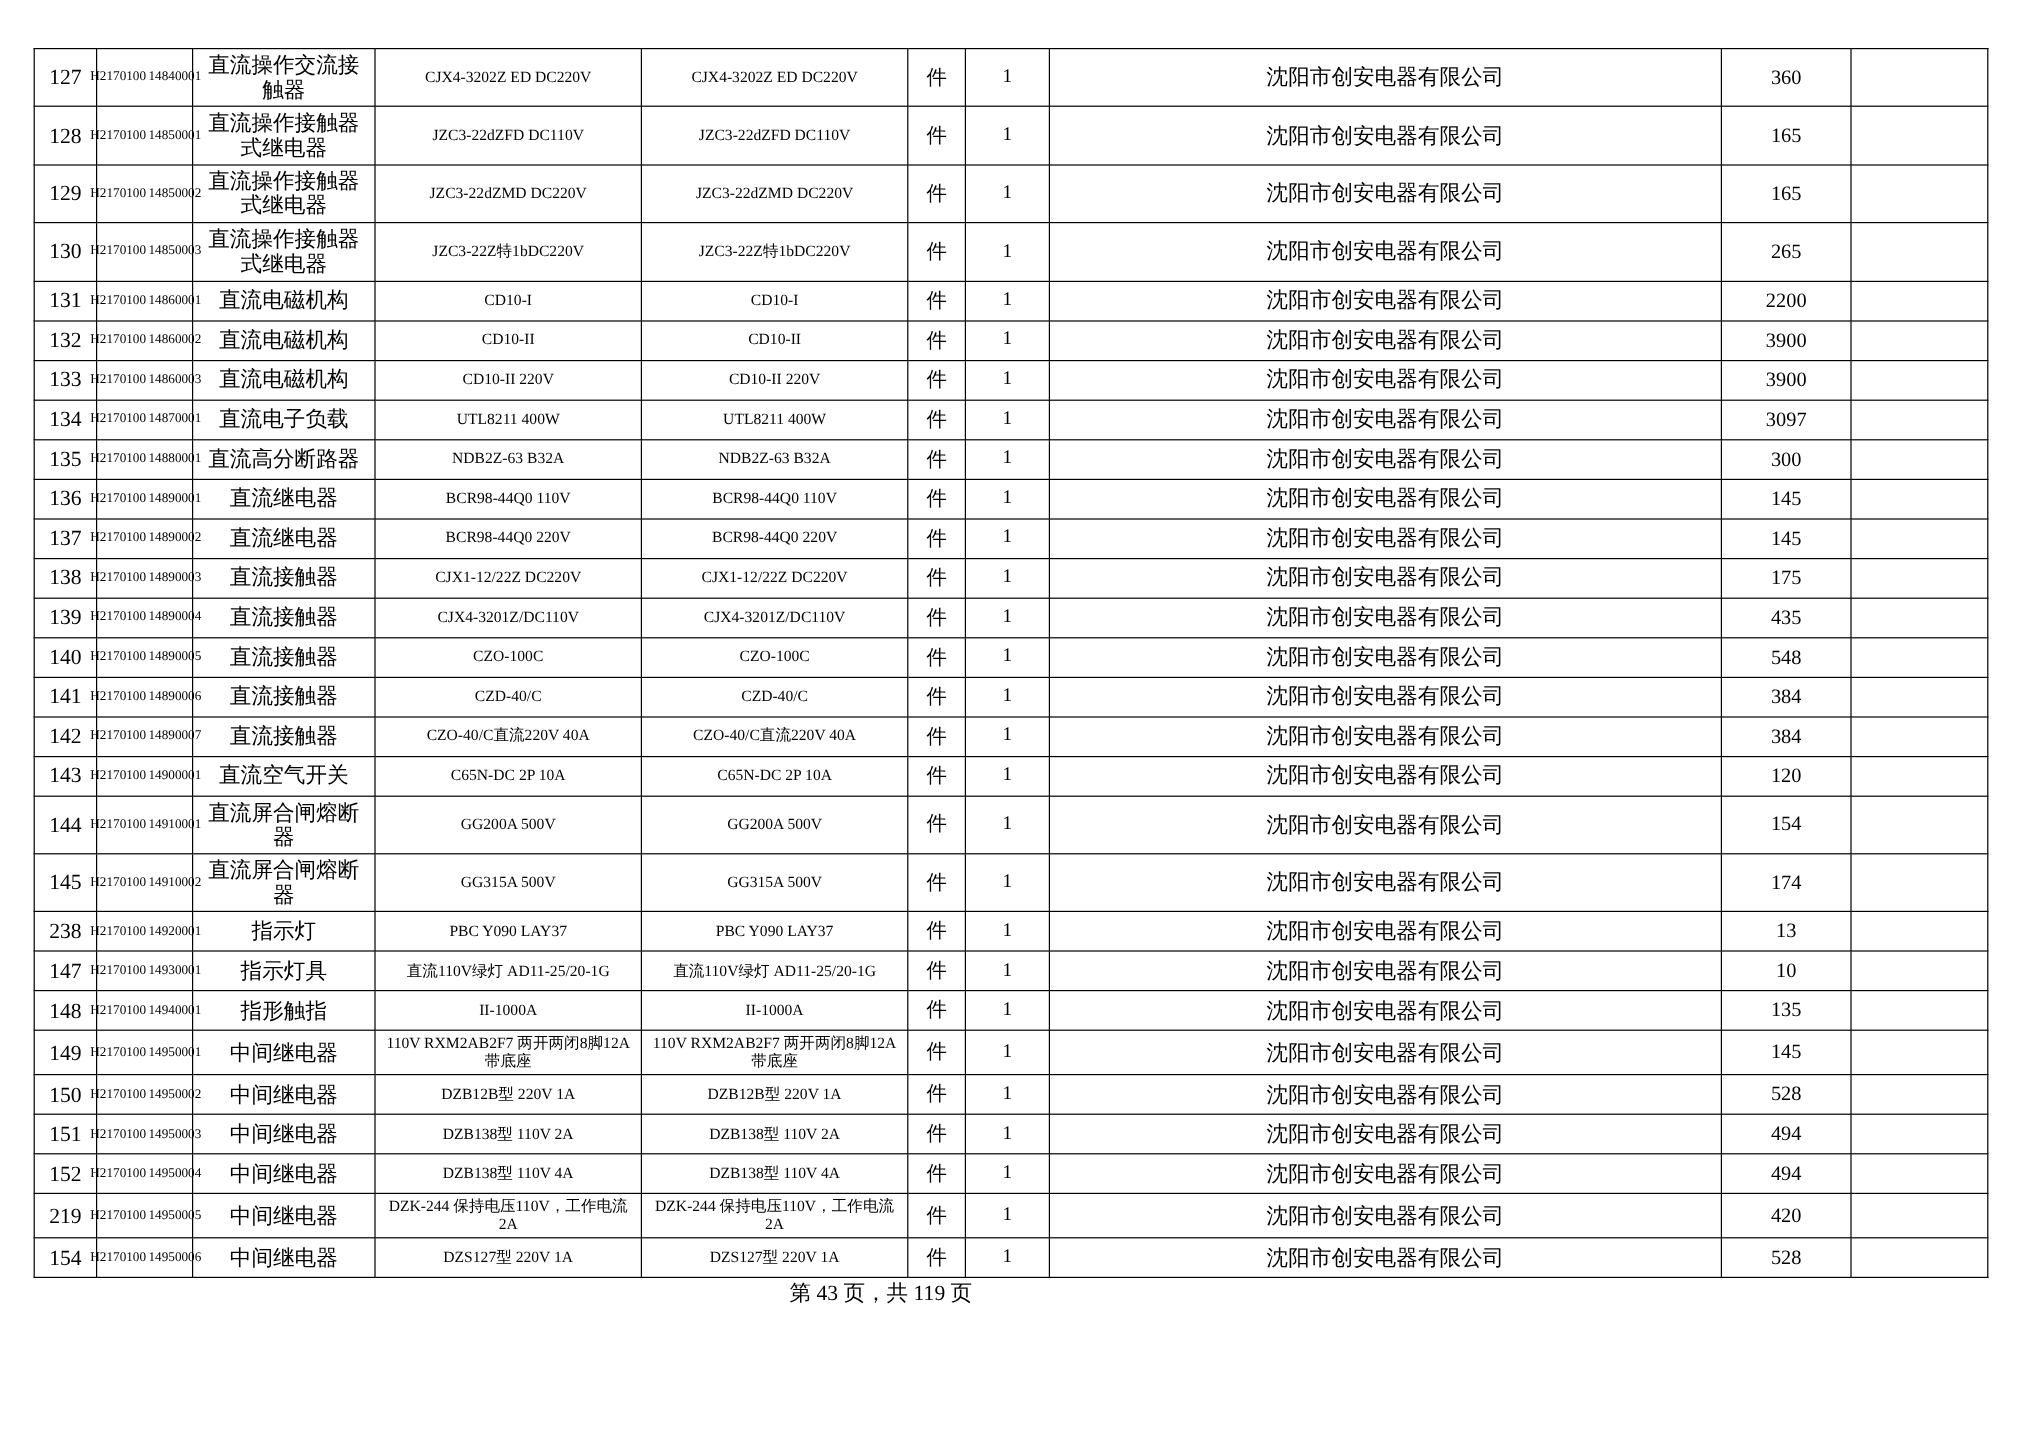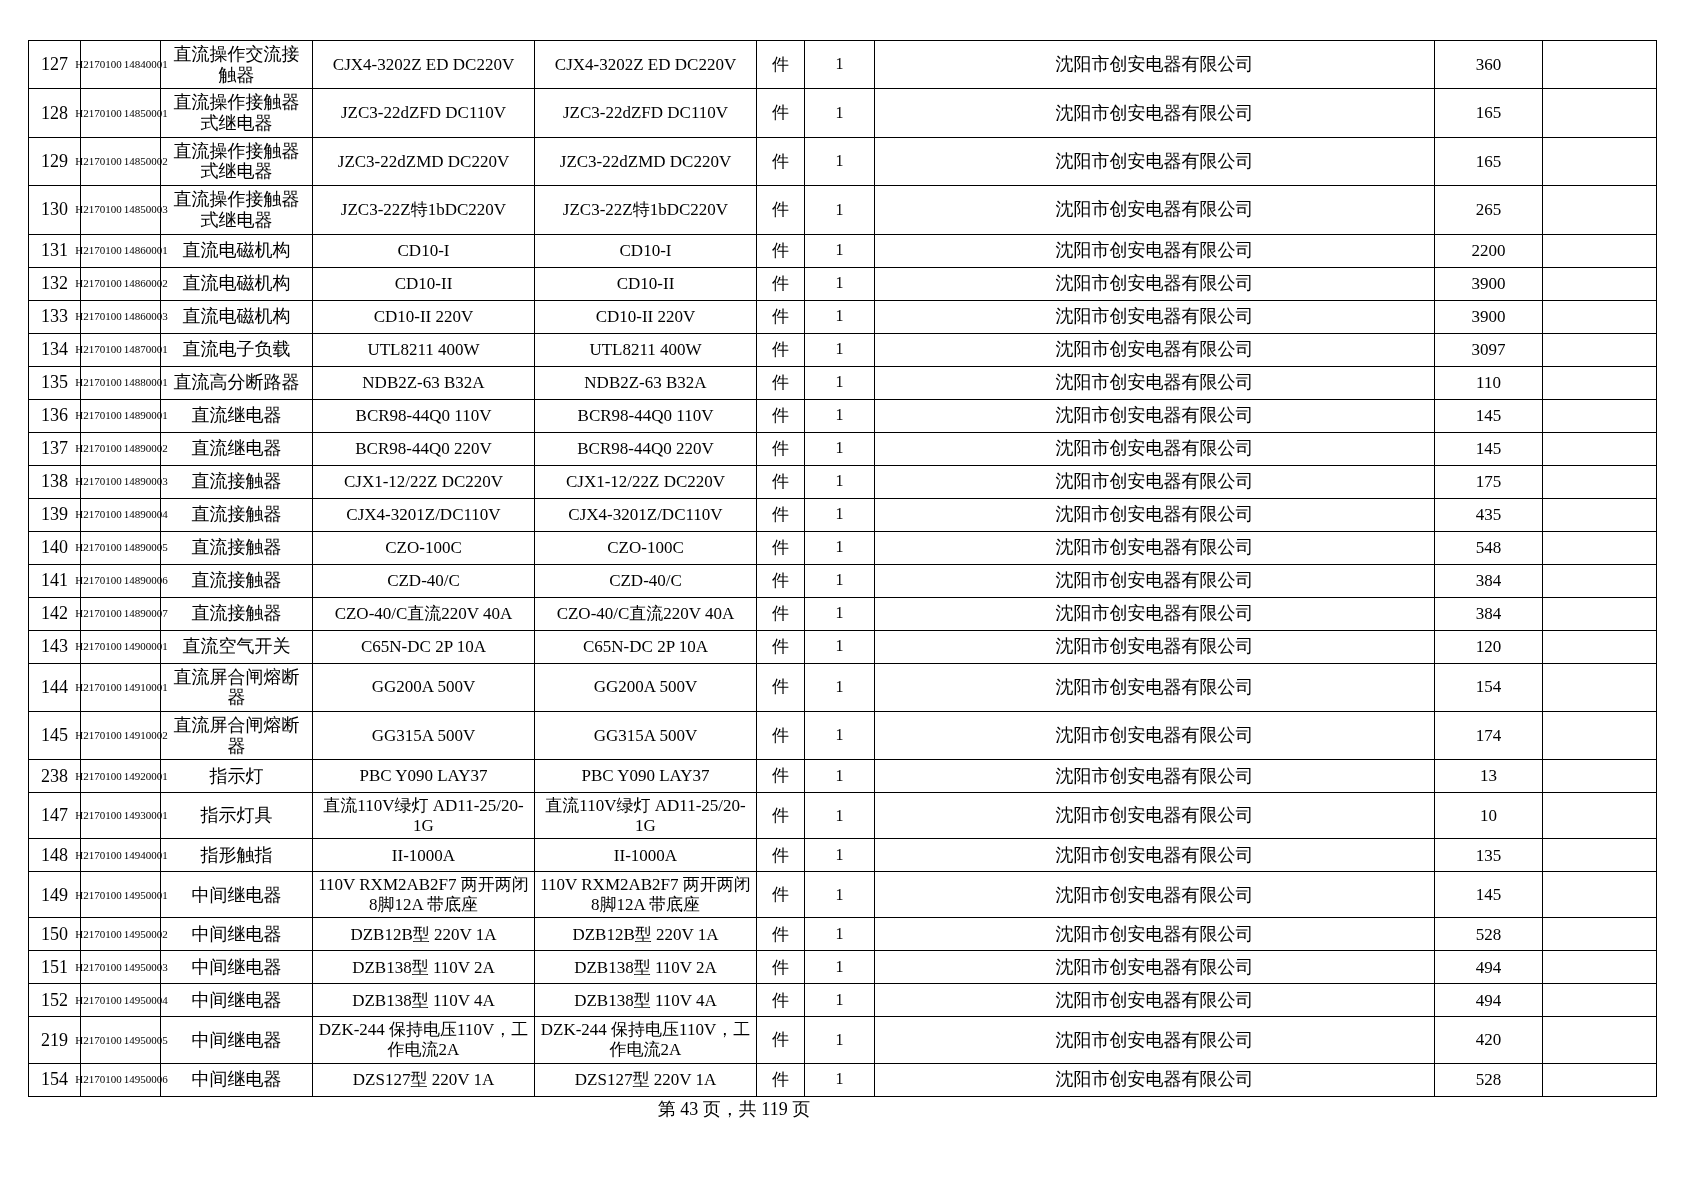--- a/index.html
+++ b/index.html
@@ -59,21 +59,21 @@
   .cell.code {
     flex-direction: row;
     justify-content: center;
     font-size: 11px;
     line-height: 1.15;
     font-family: "Liberation Serif", "DejaVu Serif", serif;
     letter-spacing: 0;
   }
   .cell.code span { display: block; width: 100%; text-align: left; padding-left: 2px;}
   .cell.name { font-size: 18px; }
-  .cell.spec { font-size: 17px; }
+  .cell.spec { font-size: 13px; }
   .cell.unit { font-size: 17px; }
   .cell.qty  { font-size: 16px; }
   .cell.vendor { font-size: 18px; }
   .cell.price { font-size: 17px; text-align: center; }
   .cell.blank { min-height: 32px; }
 
   .footer {
     text-align: center;
     font-size: 18px;
     font-family: "Liberation Serif", "DejaVu Serif", serif;
@@ -399,21 +399,21 @@
           <td>
             <div class="cell unit">件</div>
           </td>
           <td>
             <div class="cell qty">1</div>
           </td>
           <td>
             <div class="cell vendor">沈阳市创安电器有限公司</div>
           </td>
           <td>
-            <div class="cell price">110</div>
+            <div class="cell price">300</div>
           </td>
           <td>
             <div class="cell blank"></div>
           </td>
         </tr>
         <tr>
           <td>
             <div class="cell idx">136</div>
           </td>
           <td>

